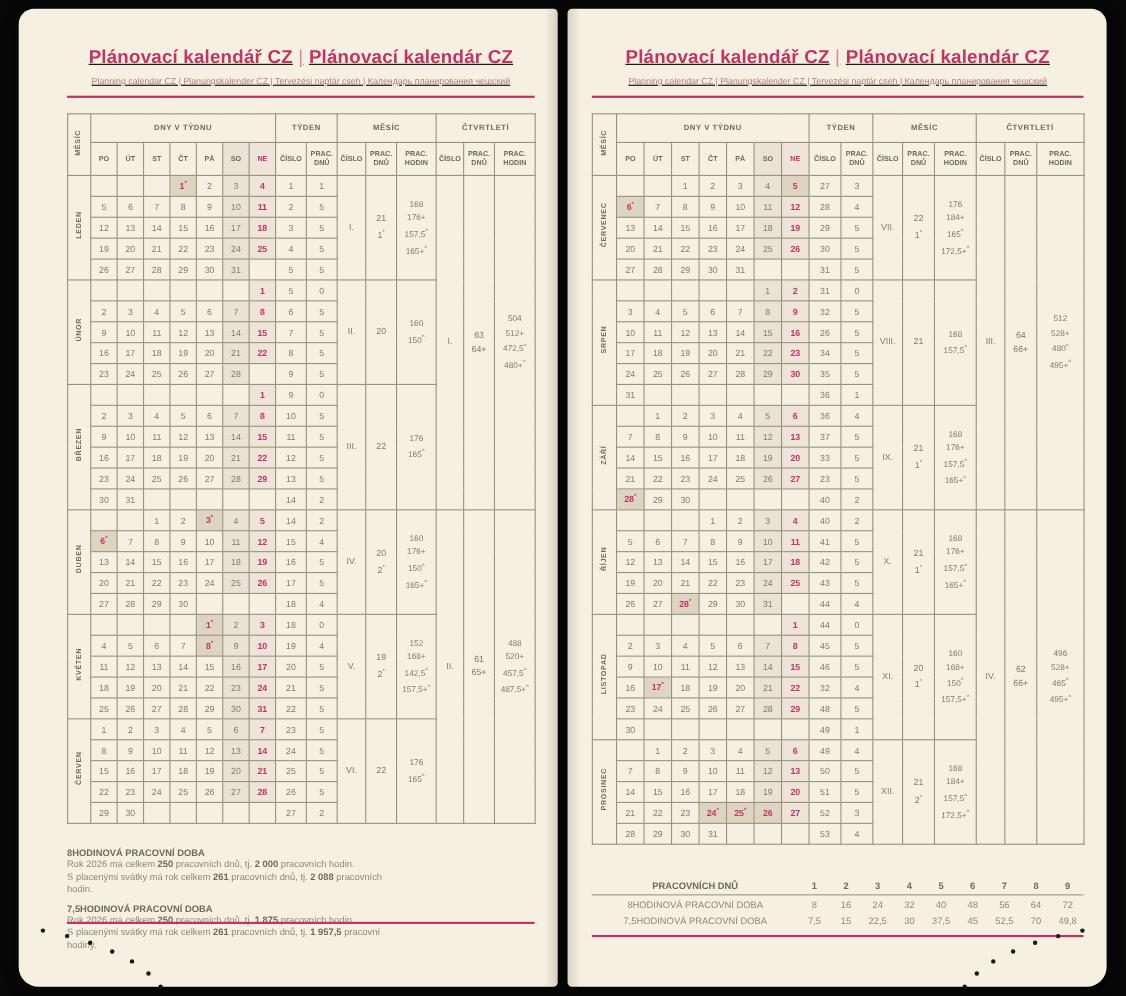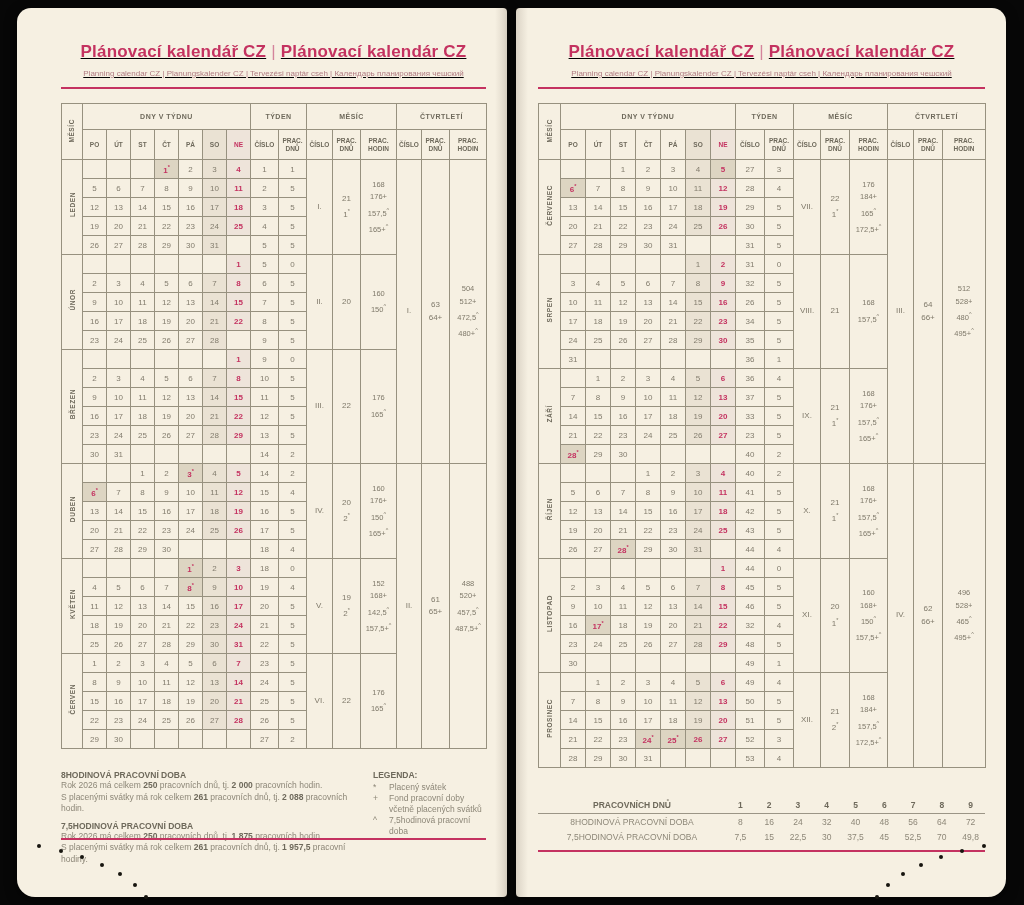--- a/index.html
+++ b/index.html
@@ -501,35 +501,20 @@
     </table>
   <div class="footer-left" id="footer-left">
       <div class="fl-text">
         <div class="fl-block-title">8HODINOVÁ PRACOVNÍ DOBA</div>
         <div class="fl-line">Rok 2026 má celkem <b>250</b> pracovních dnů, tj. <b>2 000</b> pracovních hodin.</div>
         <div class="fl-line">S placenými svátky má rok celkem <b>261</b> pracovních dnů, tj. <b>2 088</b> pracovních hodin.</div>
         <div class="fl-block-title">7,5HODINOVÁ PRACOVNÍ DOBA</div>
         <div class="fl-line">Rok 2026 má celkem <b>250</b> pracovních dnů, tj. <b>1 875</b> pracovních hodin.</div>
         <div class="fl-line">S placenými svátky má rok celkem <b>261</b> pracovních dnů, tj. <b>1 957,5</b> pracovní hodiny.</div>
       </div>
-      <div class="fl-legend">
-        <div class="legend-title">LEGENDA:</div>
-        <div class="legend-item">
-          <span class="legend-sym">*</span>
-          <span>Placený svátek</span>
-        </div>
-        <div class="legend-item">
-          <span class="legend-sym">+</span>
-          <span>Fond pracovní doby včetně placených svátků</span>
-        </div>
-        <div class="legend-item">
-          <span class="legend-sym">^</span>
-          <span>7,5hodinová pracovní doba</span>
-        </div>
-      </div>
     </div>
   <div class="rule-bottom"></div>
 <div class="dot" style="left: 20px; top: 836px;"></div>
     <div class="dot" style="left: 42px; top: 841px;"></div>
     <div class="dot" style="left: 63px; top: 847px;"></div>
     <div class="dot" style="left: 83px; top: 855px;"></div>
     <div class="dot" style="left: 101px; top: 864px;"></div>
     <div class="dot" style="left: 116px; top: 875px;"></div>
     <div class="dot" style="left: 127px; top: 887px;"></div>
   </div>

